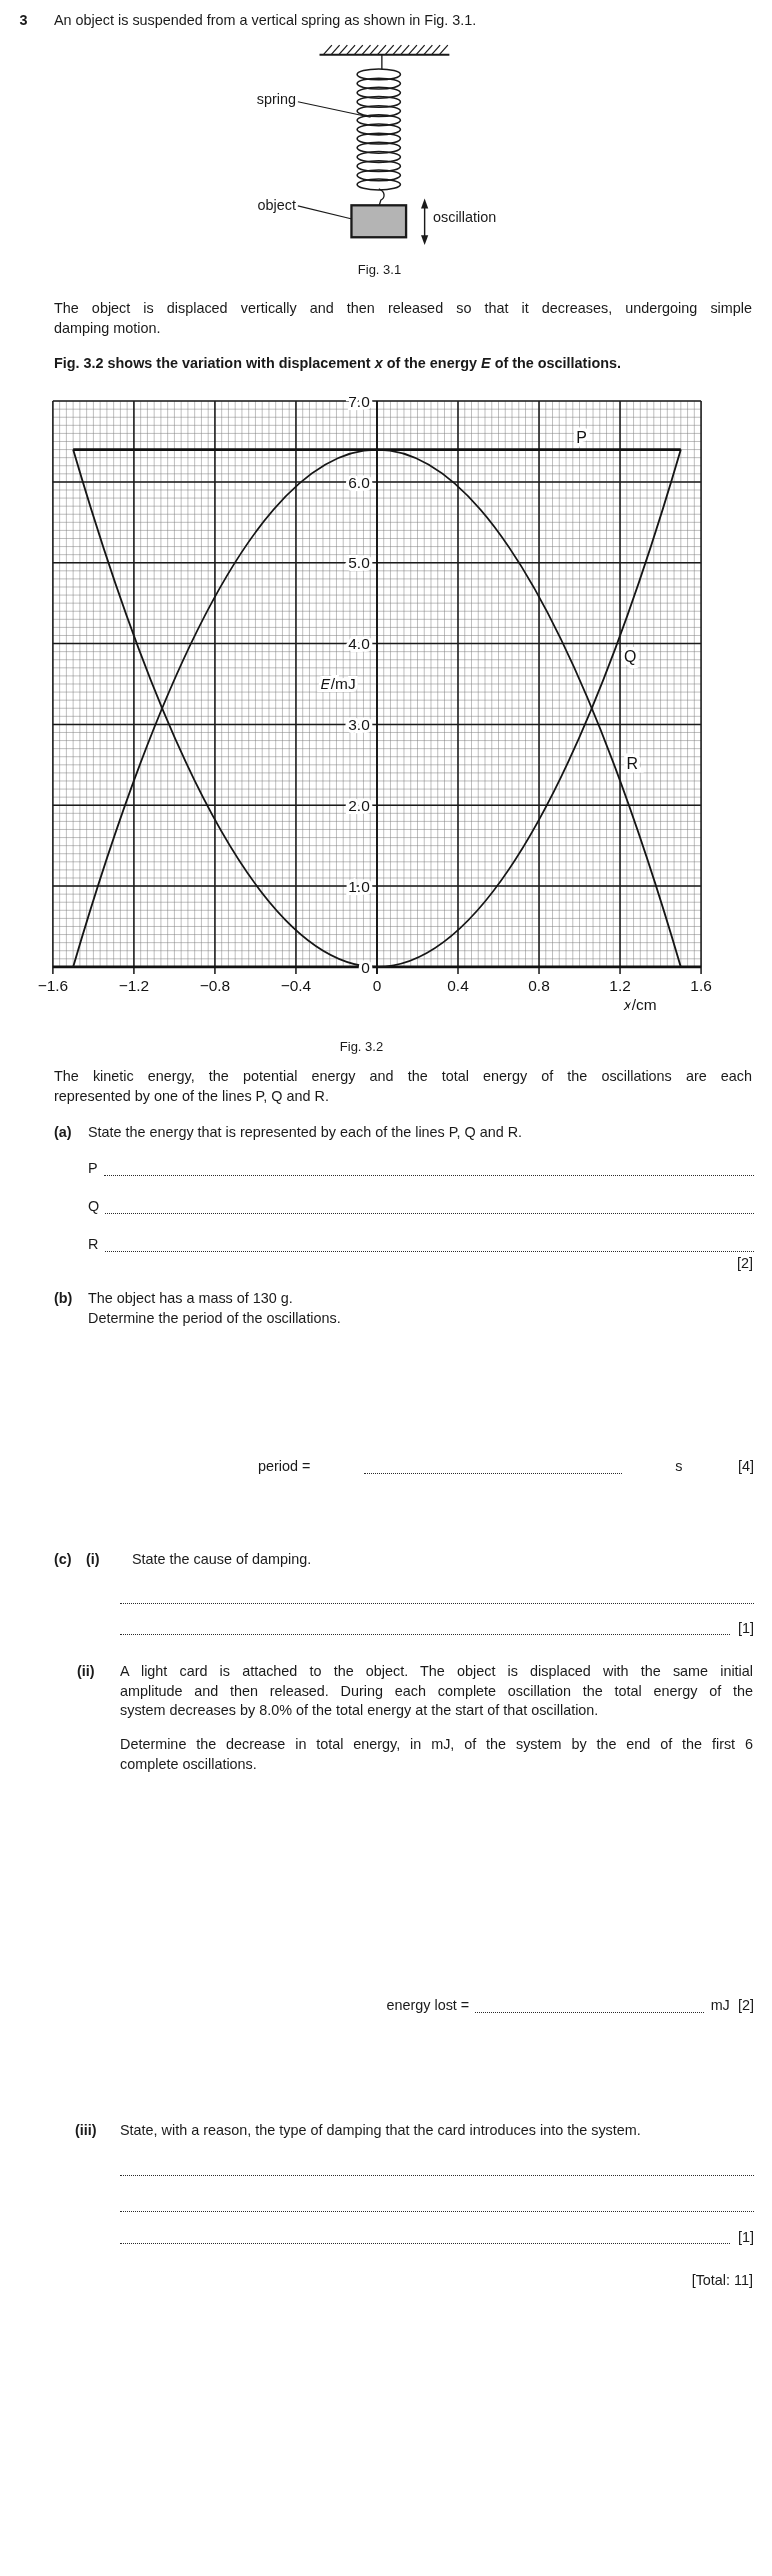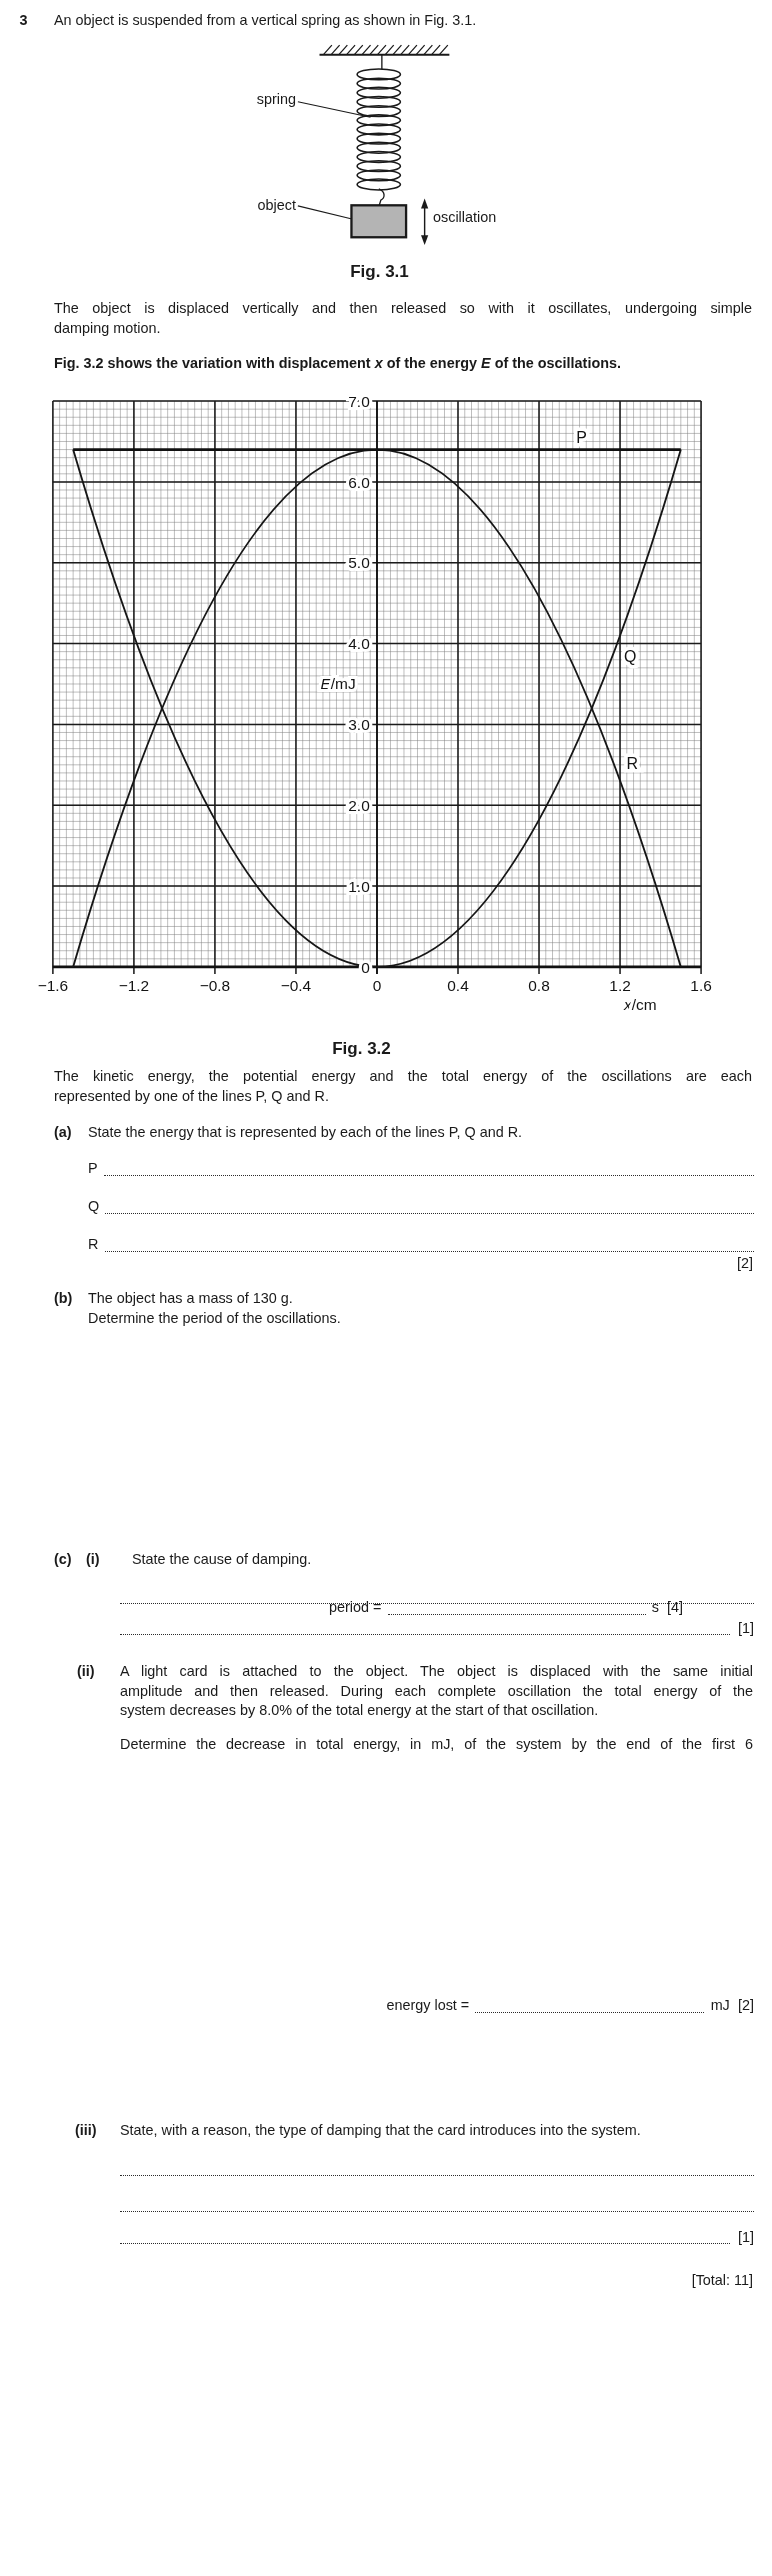--- a/index.html
+++ b/index.html
@@ -7,21 +7,21 @@
     width:773px;height:3172px;position:relative;background:#ffffff;
     color:#1a1a1a;font-family:"Liberation Sans",sans-serif;
   }
   .abs{position:absolute;}
   .t{font-size:14.4px;line-height:19.6px;}
   .lh39{line-height:20px;}
   .b{font-weight:bold;}
   .center{text-align:center;}
   .right{text-align:right;}
   .jline{text-align:justify;text-align-last:justify;}
-  .caption{font-size:17px;font-weight:bold;}
+  .caption{font-size:13px;font-weight:normal;}
   .ansrow{display:flex;align-items:flex-end;}
   .dots{flex:1;border-bottom:1.8px dotted #2b2b2b;margin:0 0 3.1px 6.2px;height:5.2px;}
   .dots-fixed{border-bottom:1.8px dotted #2b2b2b;margin:0 6.2px 3.1px 6.2px;height:5.2px;}
   .dotline{border-bottom:1.8px dotted #2b2b2b;}
   svg{display:block;}
 </style>
 </head>
 <body>
 
 <div class="abs t b" style="left:19.6px;top:11.3px;width:26px;">3</div>
@@ -72,21 +72,21 @@
     <polygon points="824,385 817,404 831,404" fill="#1a1a1a"></polygon>
     <polygon points="824,475 817,456 831,456" fill="#1a1a1a"></polygon>
   </g>
 </svg>
 <div class="abs t right" style="left:234px;top:90px;width:62px;">spring</div>
 <div class="abs t right" style="left:234px;top:196px;width:62px;">object</div>
 <div class="abs t" style="left:433px;top:208px;width:113px;">oscillation</div>
 <div class="abs caption center" style="left:323px;top:262px;width:113px;">Fig. 3.1</div>
 
 <div class="abs t" style="left:54px;top:299px;width:698px;">
-  <div class="jline">The object is displaced vertically and then released so with it oscillates, undergoing simple</div>
+  <div class="jline">The object is displaced vertically and then released so that it decreases, undergoing simple</div>
   <div>damping motion.</div>
 </div>
 <div class="abs t" style="left:54px;top:354px;width:698px;font-weight:bold;">Fig. 3.2 shows the variation with displacement <i>x</i> of the energy <i>E</i> of the oscillations.</div>
 
 <svg id="fig32-svg" class="abs" style="left:0;top:381px;" width="773" height="659" viewBox="0 740 1500 1280">
     <g stroke="#7f7f7f" stroke-width="1">
       <line x1="102" y1="779" x2="102" y2="1878"></line>
       <line x1="115.11458333333333" y1="779" x2="115.11458333333333" y2="1878"></line>
       <line x1="128.22916666666666" y1="779" x2="128.22916666666666" y2="1878"></line>
       <line x1="141.34375" y1="779" x2="141.34375" y2="1878"></line>
@@ -328,21 +328,21 @@
   <span>R</span>
   <span class="dots"></span>
 </div>
 <div class="abs t right" style="left:650px;top:1254px;width:103px;">[2]</div>
 
 <div class="abs t b lh39" style="left:54px;top:1288px;">(b)</div>
 <div class="abs t lh39" style="left:88px;top:1288px;width:665px;">
   <div>The object has a mass of 130 g.</div>
   <div>Determine the period of the oscillations.</div>
 </div>
-<div class="abs t ansrow" style="left:258px;top:1597px;width:496px;height:20.6px;justify-content:center;">
+<div class="abs t ansrow" style="left:258px;top:1456px;width:496px;height:20.6px;justify-content:space-between;">
   <span>period =</span>
   <span class="dots-fixed" style="width:258px;"></span>
   <span>s</span>
   <span style="margin-left:8.2px;">[4]</span>
 </div>
 
 <div class="abs t b" style="left:54px;top:1550px;">(c)</div>
 <div class="abs t b" style="left:86px;top:1550px;">(i)</div>
 <div class="abs t" style="left:120px;top:1550px;width:633px;margin-left:12px;">State the cause of damping.</div>
 <div class="abs dotline" style="left:120px;top:1593px;width:634px;height:10.3px;"></div>
@@ -352,20 +352,21 @@
 </div>
 
 <div class="abs t b" style="left:77px;top:1662px;">(ii)</div>
 <div class="abs t" style="left:120px;top:1662px;width:633px;">
   <div class="jline">A light card is attached to the object. The object is displaced with the same initial</div>
   <div class="jline">amplitude and then released. During each complete oscillation the total energy of the</div>
   <div>system decreases by 8.0% of the total energy at the start of that oscillation.</div>
 </div>
 <div class="abs t" style="left:120px;top:1735px;width:633px;">
   <div class="jline">Determine the decrease in total energy, in mJ, of the system by the end of the first 6</div>
+  <div>complete oscillations.</div>
 </div>
 <div class="abs t ansrow" style="left:258px;top:1995px;width:496px;height:20.6px;justify-content:flex-end;">
   <span>energy lost =</span>
   <span class="dots-fixed" style="width:229px;"></span>
   <span>mJ</span>
   <span style="margin-left:8.2px;">[2]</span>
 </div>
 
 <div class="abs t b" style="left:75px;top:2121px;">(iii)</div>
 <div class="abs t" style="left:120px;top:2121px;width:633px;">State, with a reason, the type of damping that the card introduces into the system.</div>

